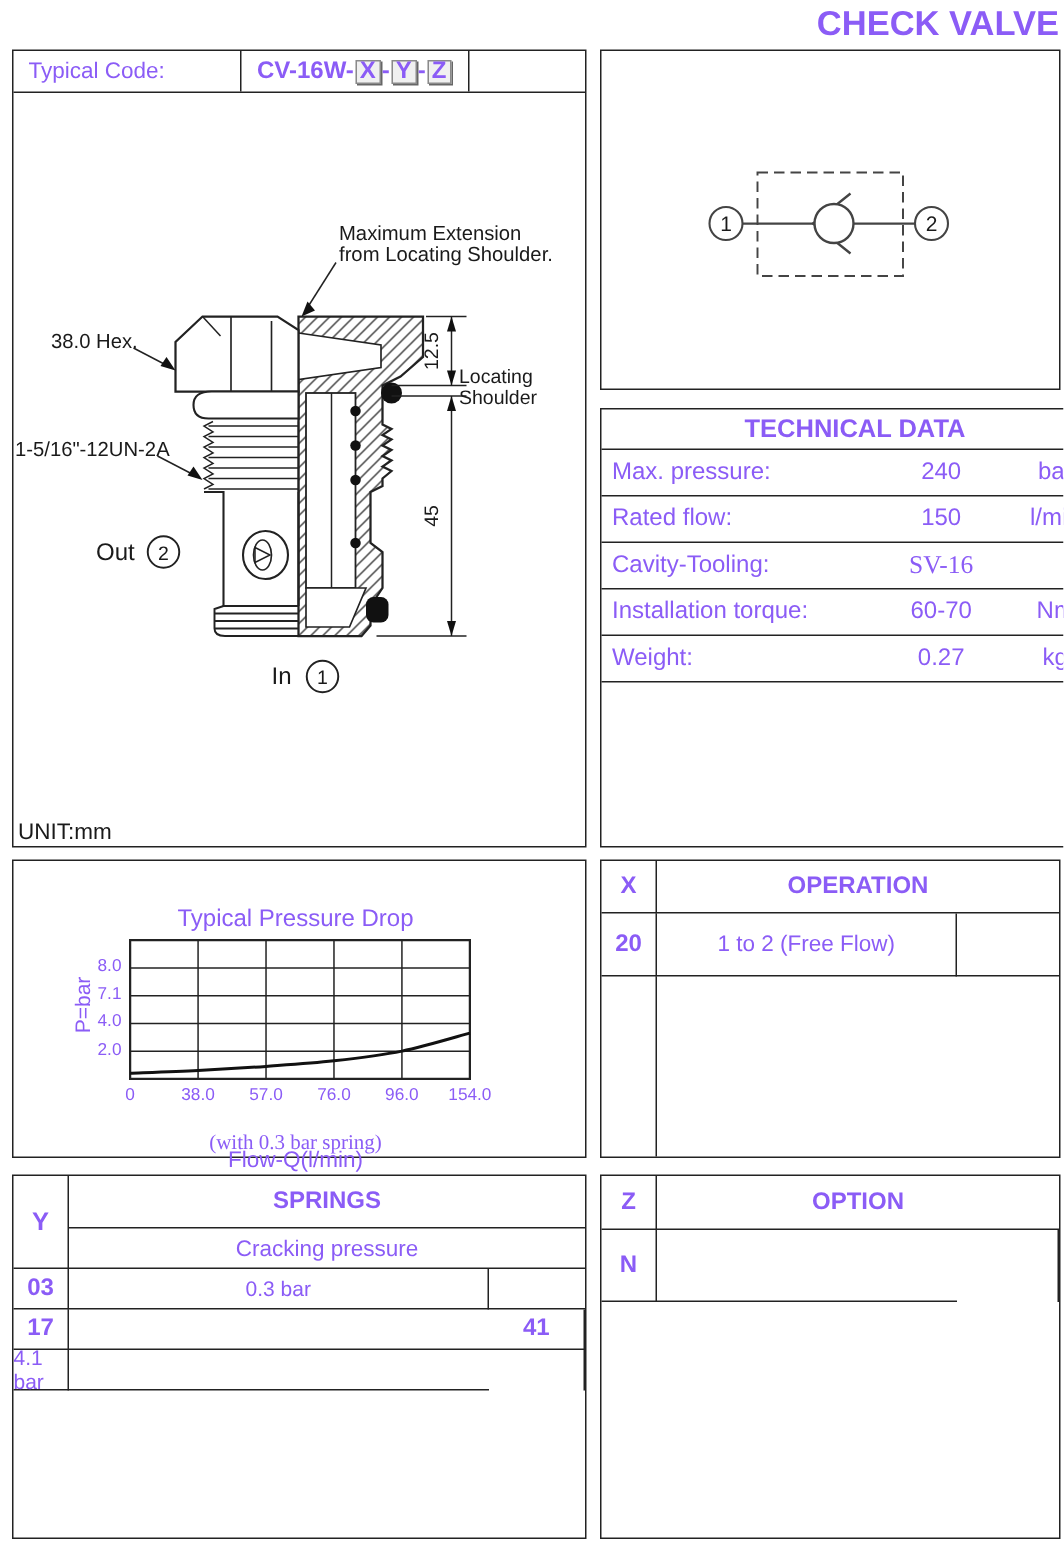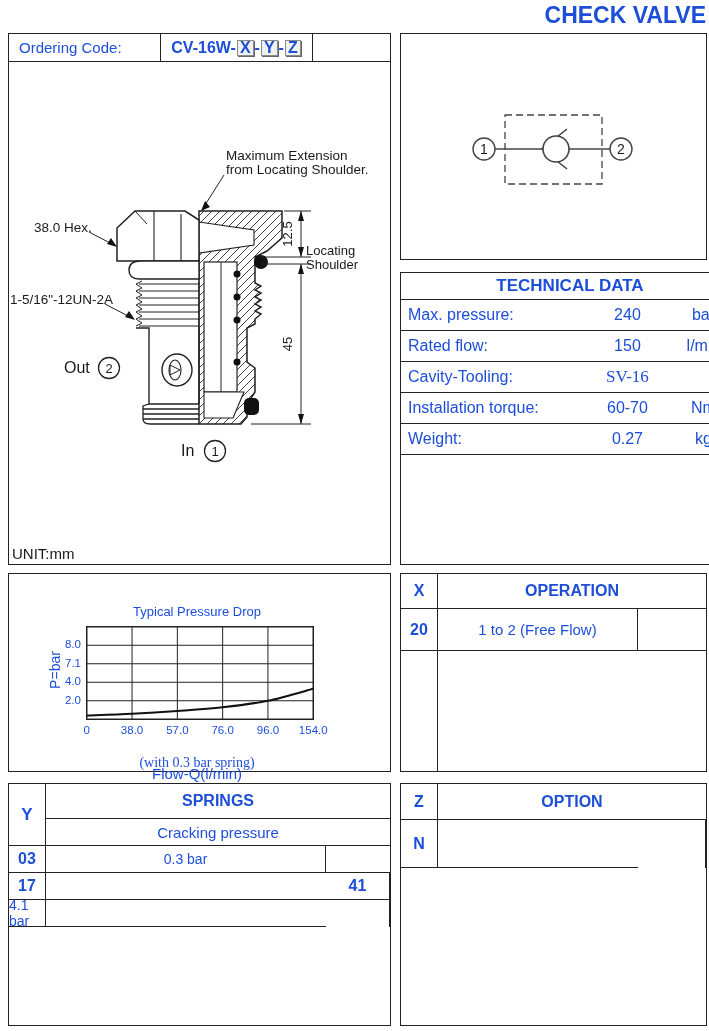--- a/index.html
+++ b/index.html
@@ -1,16 +1,16 @@
 <!DOCTYPE html>
 <html><head>
 <meta charset="utf-8">
 <style>
   html,body{margin:0;padding:0;background:#fff;}
-  #page{position:relative;width:709px;height:1031px;background:#fff;color:#1d4ed8;
+  #page{position:relative;width:709px;height:1031px;background:#fff;color:#8b5cf6;
         font-family:"Liberation Sans",sans-serif;overflow:hidden;}
   .box{position:absolute;border:1.6px solid #222;box-sizing:border-box;background:#fff;}
   #page-title{position:absolute;top:2px;right:3px;font-size:23px;font-weight:800;letter-spacing:0px;}
 
   
   #box-main{left:8px;top:33px;width:383px;height:532px;}
   #ordering-row{display:flex;height:28px;border-bottom:1.6px solid #222;box-sizing:border-box;}
   #ordering-row .cell{display:flex;align-items:center;box-sizing:border-box;height:100%;}
   #ordering-label{width:152px;border-right:1.6px solid #222;padding-left:10px;font-size:15px;}
   #ordering-code{width:152px;border-right:1.6px solid #222;justify-content:center;font-size:16px;font-weight:800;}
@@ -46,41 +46,41 @@
   #box-option{left:400px;top:783px;width:307px;height:243px;}
   #option-grid{grid-template-columns:37px 200px 1fr;grid-template-rows:36px 48px 1fr;}
   #box-springs{left:8px;top:783px;width:383px;height:243px;}
   #springs-grid{grid-template-columns:37px 280px 1fr;grid-template-rows:35px 27px 27px 27px 27px 1fr;}
   .rowtext{font-size:15px;}
   .springval{font-size:14px;}
   .subhdr{font-size:15px;}
 
   
   #box-chart{left:8px;top:573px;width:383px;height:199px;}
-  #chart-title{position:absolute;left:74px;top:30px;width:228px;text-align:center;font-size:13px;}
+  #chart-title{position:absolute;left:74px;top:30px;width:228px;text-align:center;font-size:16px;}
   #plot-svg{position:absolute;left:77px;top:52px;}
   .ytick{position:absolute;left:38px;width:34px;text-align:right;font-size:11.5px;}
   .xtick{position:absolute;width:50px;text-align:center;font-size:11.5px;top:150px;}
   #ylabel{position:absolute;left:14px;top:88px;width:64px;text-align:center;font-size:14px;
           transform:rotate(-90deg);}
   #xlabel{position:absolute;left:74px;top:163px;width:228px;text-align:center;font-size:15px;margin-top:28px;}
   #xlabel-note{position:absolute;left:74px;top:181px;width:228px;text-align:center;font-size:14px;font-family:Liberation Serif, serif;}
 
   svg text{font-family:"Liberation Sans",sans-serif;fill:#1a1a1a;}
 </style>
 </head>
 <body>
 
 <div id="page">
 
   <div id="page-title">CHECK VALVE</div>
 
   <div class="box" id="box-main">
     <div id="ordering-row">
-      <div class="cell" id="ordering-label">Ordering Code:</div>
+      <div class="cell" id="ordering-label">Typical Code:</div>
       <div class="cell" id="ordering-code">
         <span>CV-16W-</span>
           <span class="codebox">X</span>
           <span>-</span>
           <span class="codebox">Y</span>
           <span>-</span>
           <span class="codebox">Z</span>
       </div>
       <div class="cell" id="ordering-rest"></div>
     </div>

